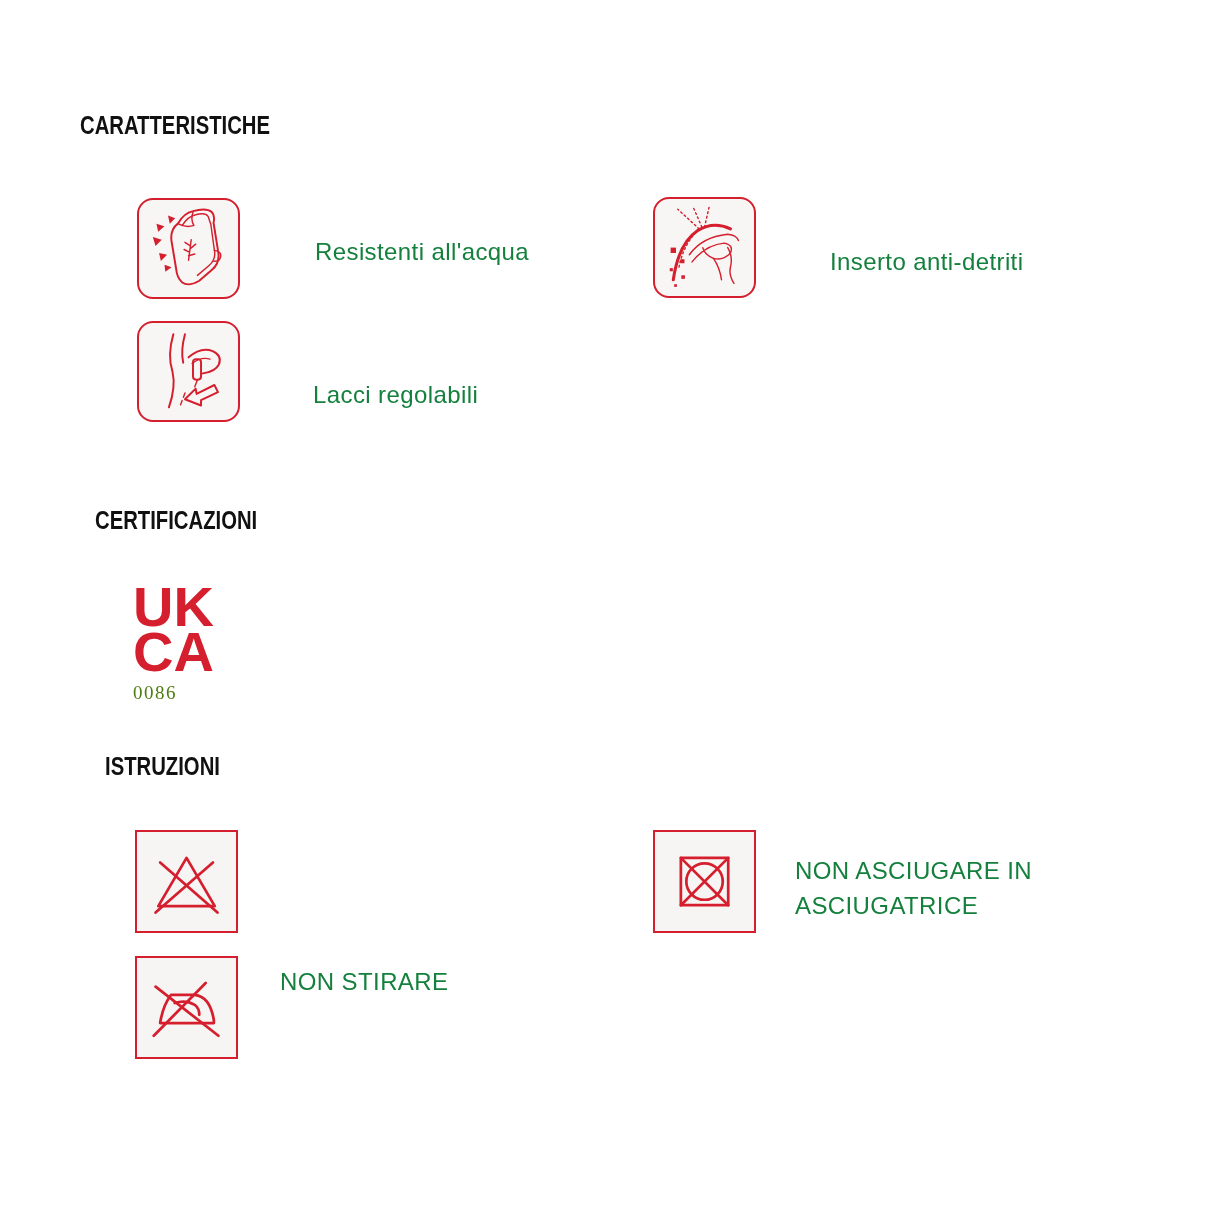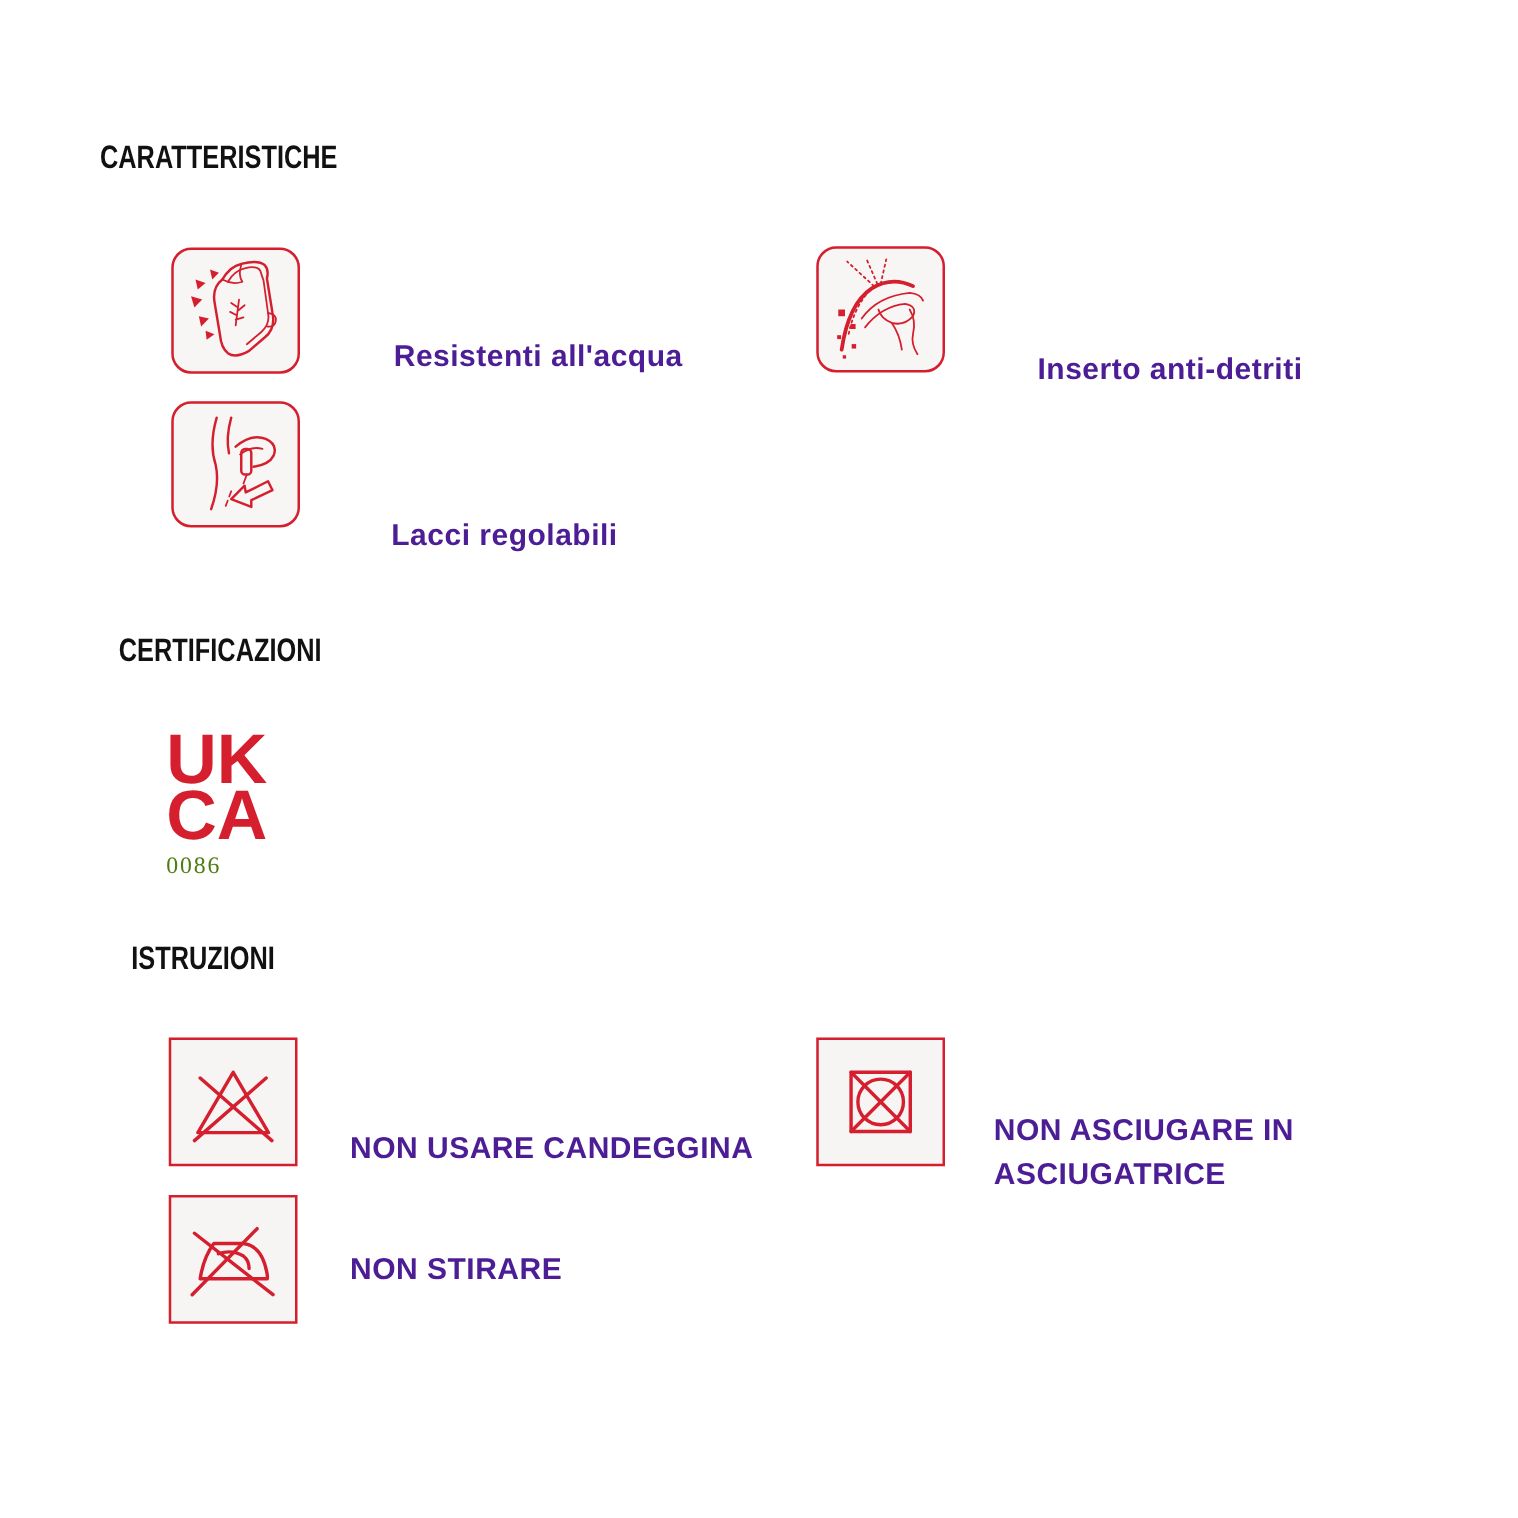--- a/index.html
+++ b/index.html
@@ -14,22 +14,22 @@
   .rounded-icon{
     position:absolute;width:103px;height:101px;border:2.5px solid #d51f2e;border-radius:16px;
     background:#f7f6f4;display:flex;align-items:center;justify-content:center;box-sizing:border-box;
   }
   .square-icon{
     position:absolute;width:103px;height:103px;border:2px solid #d51f2e;border-radius:0;
     background:#f6f5f3;display:flex;align-items:center;justify-content:center;box-sizing:border-box;
   }
   .rounded-icon svg,.square-icon svg{width:92%;height:92%;}
   .item-label{
-    position:absolute;font-size:24px;font-weight:700;letter-spacing:0.4px;color:#4c1d95;
-    white-space:nowrap;line-height:29px;margin-top:34px;
+    position:absolute;font-size:24px;font-weight:400;letter-spacing:0.4px;color:#15803d;
+    white-space:nowrap;line-height:29px;
   }
   .item-label.wrap{white-space:normal;width:262px;line-height:35px;}
   .ukca{position:absolute;width:92px;}
   .ukca-letters{
     font-weight:700;font-size:56px;line-height:45px;color:#d51f2e;letter-spacing:0px;
   }
   .ukca-number{
     font-family:"Liberation Serif",serif;font-size:19px;color:#4d7c0f;margin-top:8px;letter-spacing:1.5px;
   }
   .stroke{fill:none;stroke:#d51f2e;stroke-width:2.2;stroke-linecap:round;stroke-linejoin:round;}
@@ -106,21 +106,20 @@
 
   <div class="section-title" style="left:105px;top:751px;">ISTRUZIONI</div>
 
   <div class="square-icon" style="left:135px;top:830px;">
     <svg viewBox="0 0 100 100">
       <path class="care" d="M50,24 L81,77 L19,77 Z"></path>
       <path class="care" d="M21,29 L84,84"></path>
       <path class="care" d="M79,29 L16,84"></path>
     </svg>
   </div>
-  <div class="item-label" style="left:280px;top:870px;">NON USARE CANDEGGINA</div>
 
   <div class="square-icon" style="left:653px;top:830px;">
     <svg viewBox="0 0 100 100">
       <rect class="care" x="24" y="24" width="52" height="52" stroke-width="3.4"></rect>
       <circle class="care" cx="50" cy="50" r="20" stroke-width="2.8"></circle>
       <path class="care" d="M24,24 L76,76"></path>
       <path class="care" d="M76,24 L24,76"></path>
     </svg>
   </div>
   <div class="item-label wrap" style="left:795px;top:853px;">NON ASCIUGARE IN ASCIUGATRICE</div>

